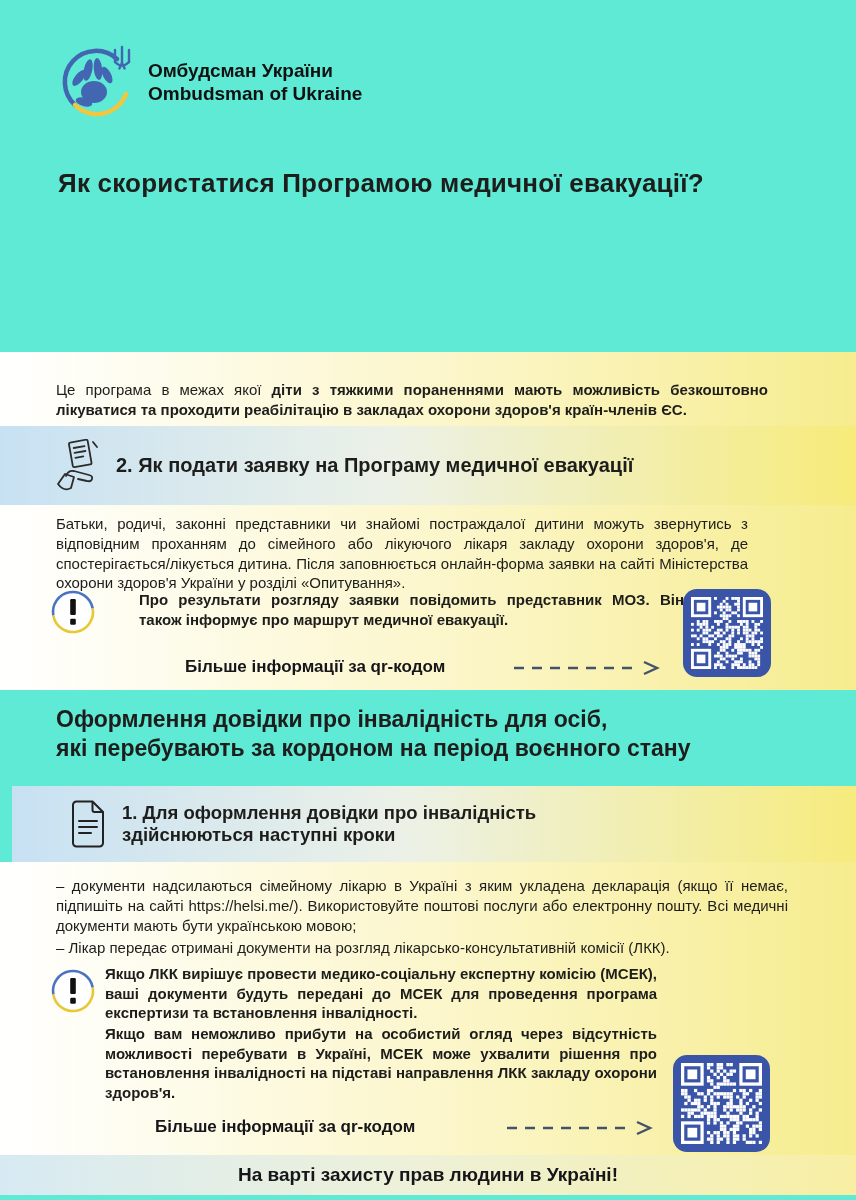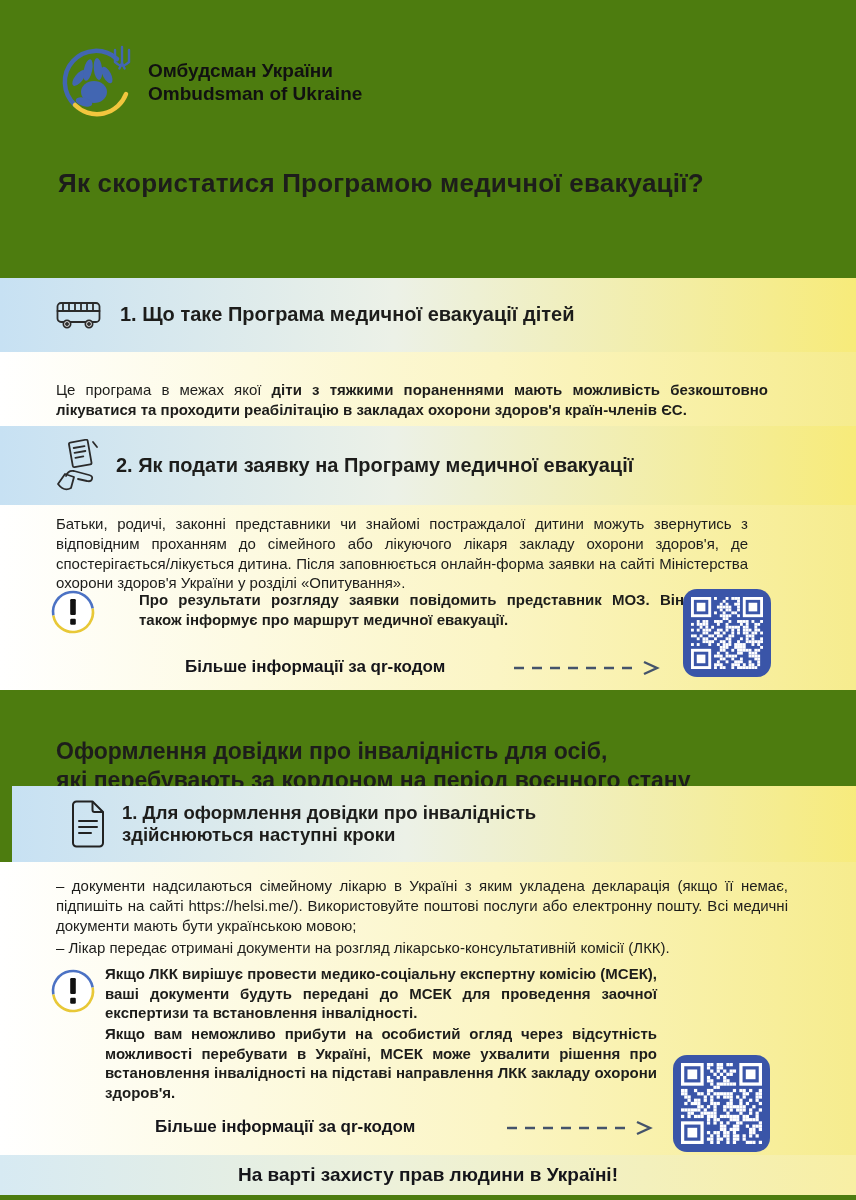--- a/index.html
+++ b/index.html
@@ -1,17 +1,17 @@
 <!DOCTYPE html>
 <html><head>
 <meta charset="utf-8">
 <style>
   html,body{margin:0;padding:0;background:#ffffff;}
   body{font-family:"Liberation Sans","DejaVu Sans",sans-serif;color:#1d1d1b;}
-  .page{position:relative;width:856px;height:1200px;background:#4d7c0f;overflow:hidden;}
+  .page{position:relative;width:856px;height:1200px;background:#5eead4;overflow:hidden;}
 
   
   .band{position:absolute;left:0;width:856px;display:flex;align-items:center;
         background:linear-gradient(90deg,#c7e1f3 0%,#ecf1e7 46%,#f7eb7a 100%);}
   .band .icon-box{flex:0 0 auto;margin-left:56px;display:flex;align-items:center;justify-content:center;}
   .band .heading{margin-left:14px;font-weight:bold;font-size:20px;line-height:1.18;color:#1d1d1b;}
 
   
   .zone{position:absolute;left:0;width:856px;
         background:linear-gradient(90deg,#ffffff 0%,#fbf5c4 58%,#f6ec8e 100%);}
@@ -65,36 +65,20 @@
       </g>
     </svg>
     <div class="logo-text">
       <div>Омбудсман України</div>
       <div>Ombudsman of Ukraine</div>
     </div>
   </div>
 
   <div class="abs page-title" style="left:58px;top:168px;width:760px;">Як скористатися Програмою медичної евакуації?</div>
 
-  <div class="band" style="top:278px;height:74px;">
-    <div class="icon-box">
-      <svg width="50" height="32" viewBox="0 0 50 32">
-        <g fill="none" stroke="#2b2b2b" stroke-width="1.8" stroke-linecap="round">
-          <rect x="1.5" y="4" width="42" height="19" rx="3.5"></rect>
-          <path d="M7 4 v8 M13 4 v8 M19 4 v8 M25 4 v8 M31 4 v8 M37 4 v8"></path>
-          <path d="M1.5 12 h42"></path>
-          <circle cx="11" cy="25" r="3.6" fill="#fff"></circle>
-          <circle cx="33" cy="25" r="3.6" fill="#fff"></circle>
-          <circle cx="11" cy="25" r="1.1"></circle>
-          <circle cx="33" cy="25" r="1.1"></circle>
-        </g>
-      </svg>
-    </div>
-    <div class="heading">1. Що таке Програма медичної евакуації дітей</div>
-  </div>
 
   <div class="zone" style="top:352px;height:74px;"></div>
   <div class="abs body-text" style="left:56px;top:366px;width:712px;margin-top:14px;">
     <span>Це програма в межах якої </span><span class="bold">діти з тяжкими пораненнями мають можливість безкоштовно лікуватися та проходити реабілітацію в закладах охорони здоров'я країн-членів ЄС.</span>
   </div>
 
   <div class="band" style="top:426px;height:79px;">
     <div class="icon-box">
       <svg width="46" height="54" viewBox="0 0 46 54">
         <g fill="none" stroke="#2b2b2b" stroke-width="1.8" stroke-linejoin="round" stroke-linecap="round">
@@ -358,21 +342,21 @@
           <rect x="72" y="0" width="28" height="28" fill="#fff"></rect>
           <rect x="76" y="4" width="20" height="20" fill="#3a55a8"></rect>
           <rect x="80" y="8" width="12" height="12" fill="#fff"></rect>
           <rect x="0" y="72" width="28" height="28" fill="#fff"></rect>
           <rect x="4" y="76" width="20" height="20" fill="#3a55a8"></rect>
           <rect x="8" y="80" width="12" height="12" fill="#fff"></rect>
         </svg>
       </div>
   </div>
 
-  <div class="abs page-title2" style="left:56px;top:737px;width:780px;">
+  <div class="abs page-title2" style="left:56px;top:705px;width:780px;">
     <div>Оформлення довідки про інвалідність для осіб,</div>
     <div>які перебувають за кордоном на період воєнного стану</div>
   </div>
 
   <div class="band" style="top:786px;height:76px;margin-left:12px;">
     <div class="icon-box">
       <svg width="40" height="50" viewBox="0 0 40 50">
         <g fill="none" stroke="#222" stroke-width="2" stroke-linejoin="round" stroke-linecap="round">
           <path d="M5 6 a3.5 3.5 0 0 1 3.5 -3.5 h16 l10.5 10.5 v31 a3.5 3.5 0 0 1 -3.5 3.5 h-23 a3.5 3.5 0 0 1 -3.5 -3.5 z"></path>
           <path d="M24.5 3 v8 a2 2 0 0 0 2 2 h8"></path>
@@ -397,21 +381,21 @@
       <g transform="rotate(-10 23 23)" fill="none" stroke-width="2.6">
         <path d="M3 23 A20 20 0 0 1 43 23" stroke="#4c72c4"></path>
         <path d="M43 23 A20 20 0 0 1 3 23" stroke="#e8c837"></path>
       </g>
       <g fill="#111">
         <rect x="20.2" y="10" width="5.6" height="16" rx="1.2"></rect>
         <rect x="20.2" y="29.8" width="5.6" height="6" rx="1.2"></rect>
       </g>
     </svg>
   </div>
-  <div class="abs note-text" style="left:105px;top:964px;width:552px;">Якщо ЛКК вирішує провести медико-соціальну експертну комісію (МСЕК), ваші документи будуть передані до МСЕК для проведення заочної експертизи та встановлення інвалідності.</div>
+  <div class="abs note-text" style="left:105px;top:964px;width:552px;">Якщо ЛКК вирішує провести медико-соціальну експертну комісію (МСЕК), ваші документи будуть передані до МСЕК для проведення програма експертизи та встановлення інвалідності.</div>
   <div class="abs note-text" style="left:105px;top:1024px;width:552px;">Якщо вам неможливо прибути на особистий огляд через відсутність можливості перебувати в Україні, МСЕК може ухвалити рішення про встановлення інвалідності на підставі направлення ЛКК закладу охорони здоров'я.</div>
 
   <div class="abs qr-caption" style="left:155px;top:1117px;">Більше інформації за qr-кодом</div>
   <div class="abs" style="left:505px;top:1120px;">
     <svg width="148" height="16" viewBox="0 0 148 16">
       <line x1="2" y1="8" x2="128" y2="8" stroke="#44536b" stroke-width="2.4" stroke-dasharray="10 8"></line>
       <path d="M132 2 L145 8 L132 14" fill="none" stroke="#44536b" stroke-width="2.4"></path>
     </svg>
   </div>
   <div class="qr-code" style="left:673px;top:1055px;width:97px;height:97px;">

